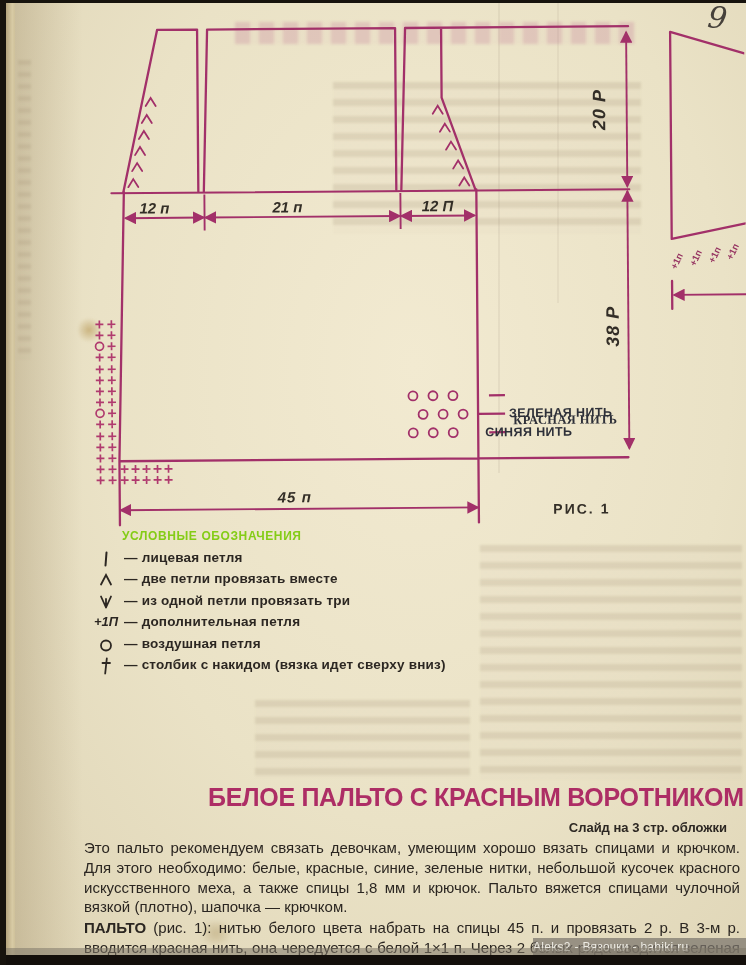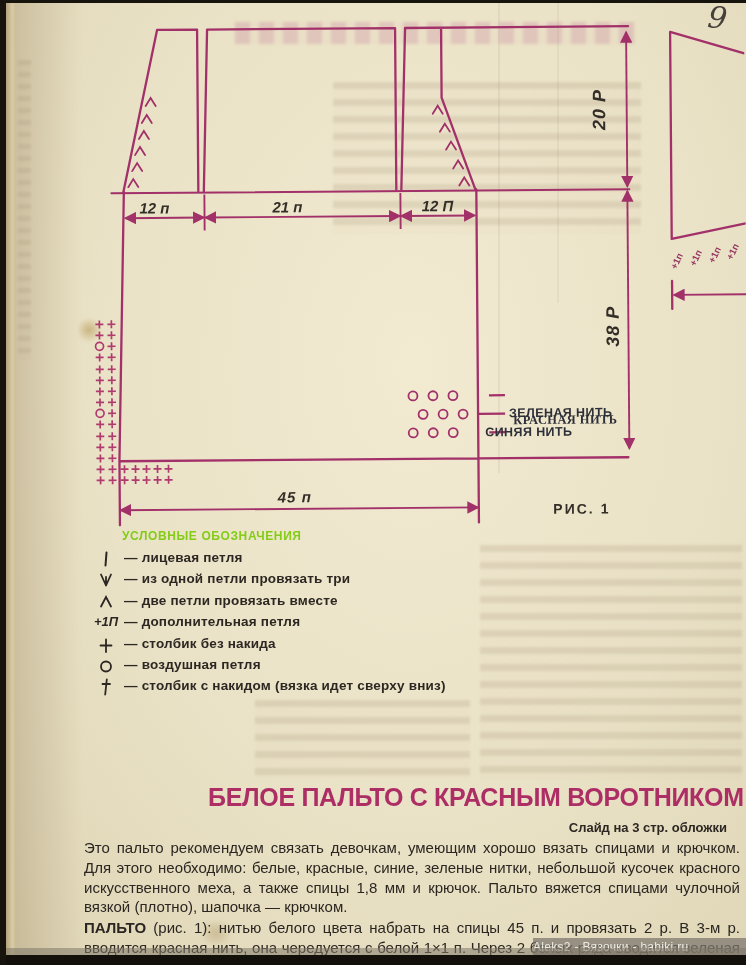--- a/index.html
+++ b/index.html
@@ -167,46 +167,38 @@
     <span class="legend-sym">
       <svg width="18" height="18">
           <path d="M9.5,2.5 L8.5,15.5" stroke="#2c2722" stroke-width="2" fill="none" stroke-linecap="round"></path>
         </svg>
       </span>
     <span class="legend-text">— лицевая петля</span>
   </div>
   <div class="legend-row">
     <span class="legend-sym">
       <svg width="18" height="18">
+          <path d="M4,13.5 L9,4 L14,13.5" stroke="#2c2722" stroke-width="1.8" fill="none" stroke-linecap="round"></path>
+        </svg>
+      </span>
+    <span class="legend-text">— две петли провязать вместе</span>
+  </div>
+  <div class="legend-row">
+    <span class="legend-sym">
+      <svg width="18" height="18">
           <path d="M4,3.5 L9,14.5 M14,3.5 L9,14.5 M9,6 L9,14.5" stroke="#2c2722" stroke-width="1.8" fill="none" stroke-linecap="round"></path>
         </svg>
       </span>
     <span class="legend-text">— из одной петли провязать три</span>
   </div>
   <div class="legend-row">
     <span class="legend-sym">
-      <svg width="18" height="18">
-          <path d="M4,13.5 L9,4 L14,13.5" stroke="#2c2722" stroke-width="1.8" fill="none" stroke-linecap="round"></path>
-        </svg>
-      </span>
-    <span class="legend-text">— две петли провязать вместе</span>
-  </div>
-  <div class="legend-row">
-    <span class="legend-sym">
       <span class="glyph-extra">+1П</span>
       </span>
     <span class="legend-text">— дополнительная петля</span>
-  </div>
-  <div class="legend-row">
-    <span class="legend-sym">
-      <svg width="18" height="18">
-          <path d="M9,3.5 L9,16 M3.5,9.5 L14.5,9.5" stroke="#2c2722" stroke-width="1.8" fill="none" stroke-linecap="round"></path>
-        </svg>
-      </span>
-    <span class="legend-text">— столбик без накида</span>
   </div>
   <div class="legend-row">
     <span class="legend-sym">
       <svg width="18" height="18">
           <circle cx="9" cy="9.5" r="5" stroke="#2c2722" stroke-width="1.8" fill="none"></circle>
         </svg>
       </span>
     <span class="legend-text">— воздушная петля</span>
   </div>
   <div class="legend-row">

